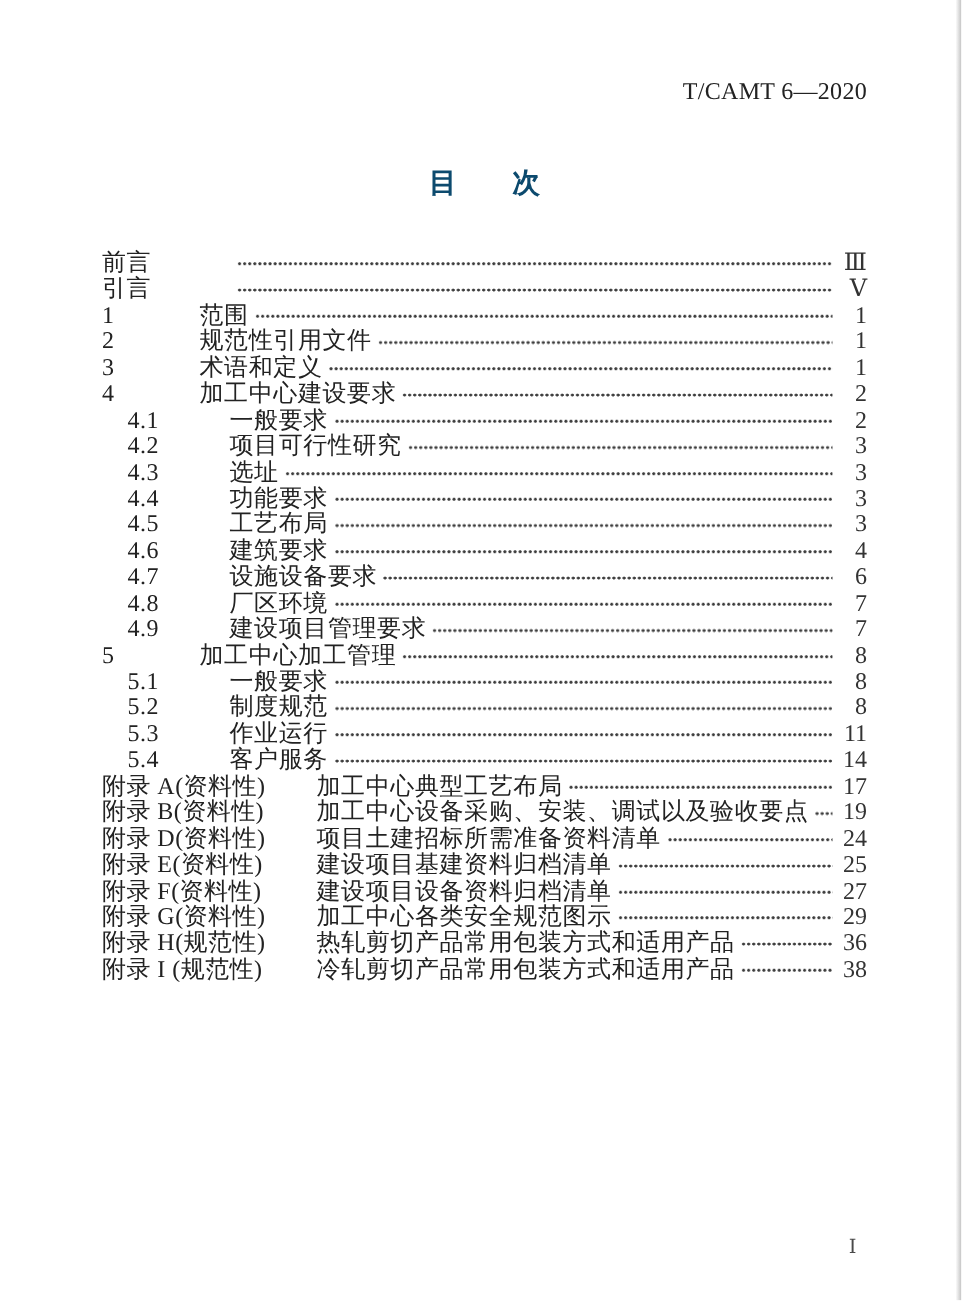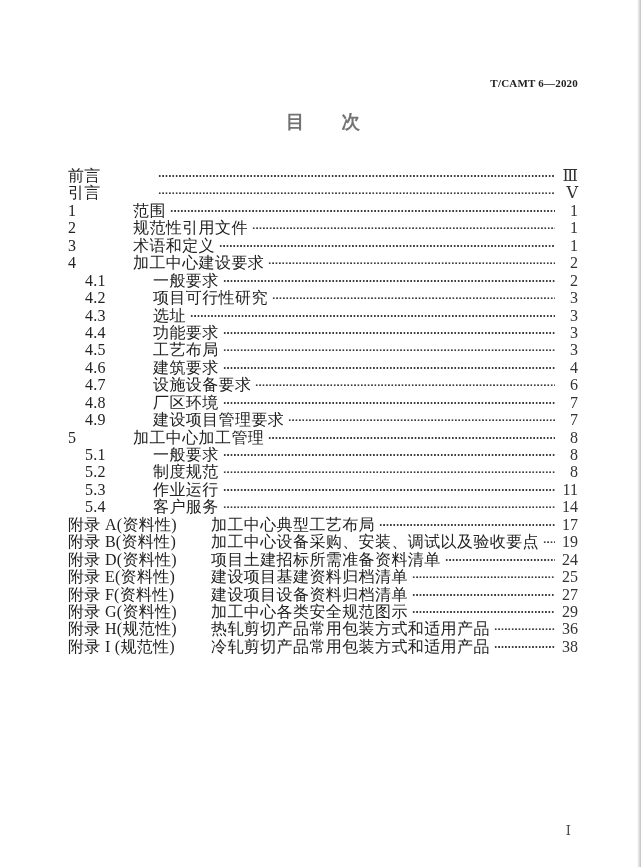--- a/index.html
+++ b/index.html
@@ -22,37 +22,36 @@
     top: 0;
     right: 0;
     width: 4px;
     height: 100%;
     background: linear-gradient(to right, #ffffff, #c2c2c2);
   }
   .doc-code {
     position: absolute;
     top: 53px;
     right: 63px;
-    font-size: 11px;
-    font-weight: bold;
+    font-size: 16px;
+    font-weight: normal;
     letter-spacing: 0.2px;
     white-space: nowrap;
-    margin-top: 24px;
   }
   .toc-title {
     position: absolute;
     top: 109px;
     left: 68px;
     width: 510px;
     margin: 0;
     text-align: center;
     font-size: 18.5px;
     font-weight: bold;
     font-family: "Liberation Sans", "DejaVu Sans", sans-serif;
-    color: #737373;
+    color: #0c4a6e;
   }
   .toc {
     position: absolute;
     top: 167px;
     left: 68px;
     width: 510px;
   }
   .toc-row {
     display: flex;
     align-items: center;

